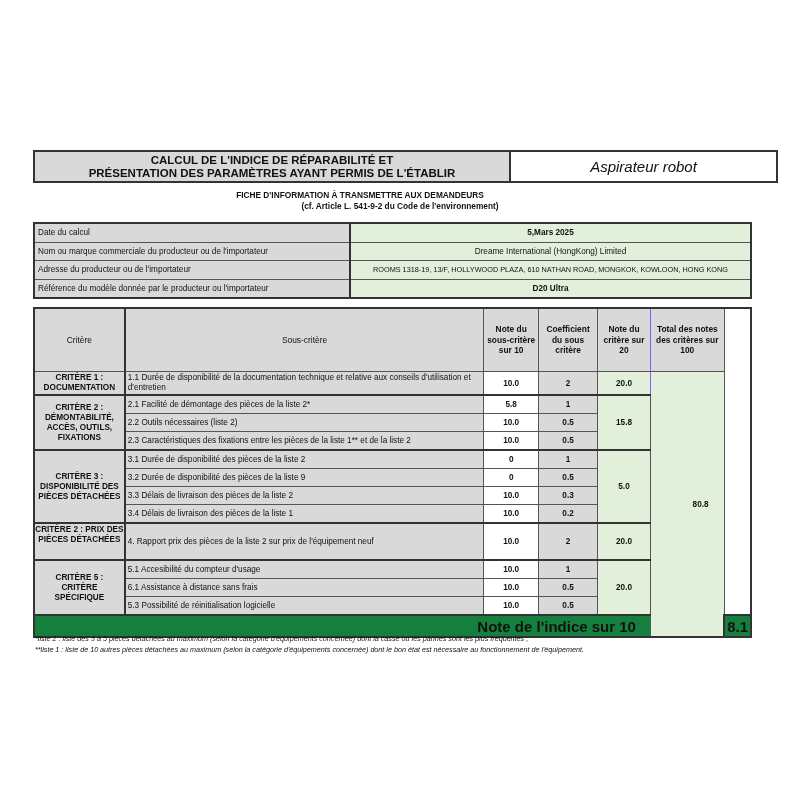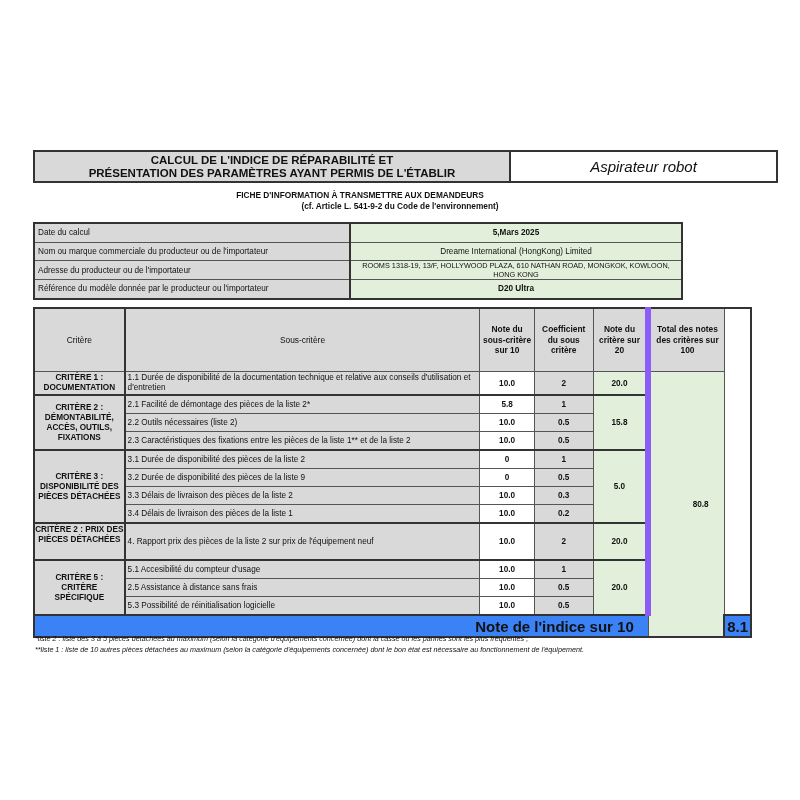--- a/index.html
+++ b/index.html
@@ -13,48 +13,48 @@
     align-items:center; justify-content:center; font-weight:bold; font-size:11.5px; line-height:13px; text-align:center; }
   .banner-right { left:510px; top:150px; width:268px; height:33px; background:#fff;
     border:2px solid #333; border-left:1px solid #333; display:flex; align-items:center; justify-content:center;
     font-style:italic; font-size:15px; }
   .subtitle { left:33px; width:745px; text-align:center; font-weight:bold; font-size:8.3px; }
   .subtitle.l1 { top:190px; left:0; width:720px; padding-left:0; }
   .subtitle.l2 { top:201px; left:0; width:800px; }
 
   
   table { border-collapse:collapse; }
-  .info { position:absolute; left:33px; top:222px; width:650px; border:2px solid #333; }
+  .info { position:absolute; left:33px; top:222px; width:719px; border:2px solid #333; }
   .info td { height:17.5px; padding:0 3px; font-size:8.2px; border:1px solid #555; }
   .info td.lbl { width:308px; background:#d9d9d9; border-right:2px solid #333; }
   .info td.val { background:#e2efda; text-align:center; }
   .info td.val.b { font-weight:bold; }
   .info td.val.small { font-size:7.3px; }
 
   
   .main { position:absolute; left:33px; top:307px; width:719px; border:2px solid #333; }
   .main th, .main td { border:1px solid #555; font-size:8.2px; padding:0 2px; }
   .main th { background:#d9d9d9; font-weight:bold; height:62px; text-align:center; line-height:10.5px; font-size:8.4px; }
   .main .c1 { width:86px; }
   .main .c2 { width:381px; }
   .main .c3 { width:52px; }
   .main .c4 { width:55px; }
   .main .c5 { width:50px; }
   .main .c6 { width:71px; }
   .main th.c1, .main td.crit { border-right:2px solid #333; }
-  .main th.c5, .main td.note20 { border-right:6px solid #8b5cf6; }
+  .main th.c5, .main td.note20 { border-right:1px solid #8b5cf6; }
   .main td.crit { background:#d9d9d9; font-weight:bold; text-align:center; line-height:10px; font-size:8.2px; vertical-align:middle; }
   .main td.sub { background:#d9d9d9; text-align:left; line-height:10px; height:17px; }
   .main td.n10 { background:#ffffff; text-align:center; font-weight:bold; }
   .main td.coef { background:#d9d9d9; text-align:center; font-weight:bold; }
   .main td.note20 { background:#e2efda; text-align:center; font-weight:bold; }
   .main td.total { background:#e2efda; text-align:center; font-weight:bold;padding-left:29px; }
   .main tr.grp-end td { border-bottom:2px solid #333; }
   .crit4 { height:34px; overflow:hidden; display:flex; align-items:flex-start; justify-content:center; padding-top:1px; }
-  .main tr.final td { background:#3b82f6; height:20px; font-weight:bold; border-top:2px solid #333; }
+  .main tr.final td { background:#15803d; height:20px; font-weight:bold; border-top:2px solid #333; }
   .main tr.final td.flabel { text-align:right; font-size:15px; padding-right:14px; }
   .main tr.final td.fval { text-align:center; font-size:15px; border-left:2px solid #333; }
 
   .notes { left:35px; top:634px; width:760px; font-style:italic; font-size:7.2px; line-height:10.5px; }
 </style>
 </head>
 <body>
 
 <div class="abs banner-left">
   <div>CALCUL DE L'INDICE DE RÉPARABILITÉ ET</div>
@@ -160,21 +160,21 @@
   </tr>
 
   <tr>
     <td class="crit" rowspan="3">CRITÈRE 5 : CRITÈRE SPÉCIFIQUE</td>
     <td class="sub">5.1 Accesibilité du compteur d'usage</td>
     <td class="n10">10.0</td>
     <td class="coef">1</td>
     <td class="note20" rowspan="3">20.0</td>
   </tr>
   <tr>
-    <td class="sub">2.5 Assistance à distance sans frais</td>
+    <td class="sub">6.1 Assistance à distance sans frais</td>
     <td class="n10">10.0</td>
     <td class="coef">0.5</td>
   </tr>
   <tr>
     <td class="sub">5.3 Possibilité de réinitialisation logicielle</td>
     <td class="n10">10.0</td>
     <td class="coef">0.5</td>
   </tr>
 
   <tr class="final">

